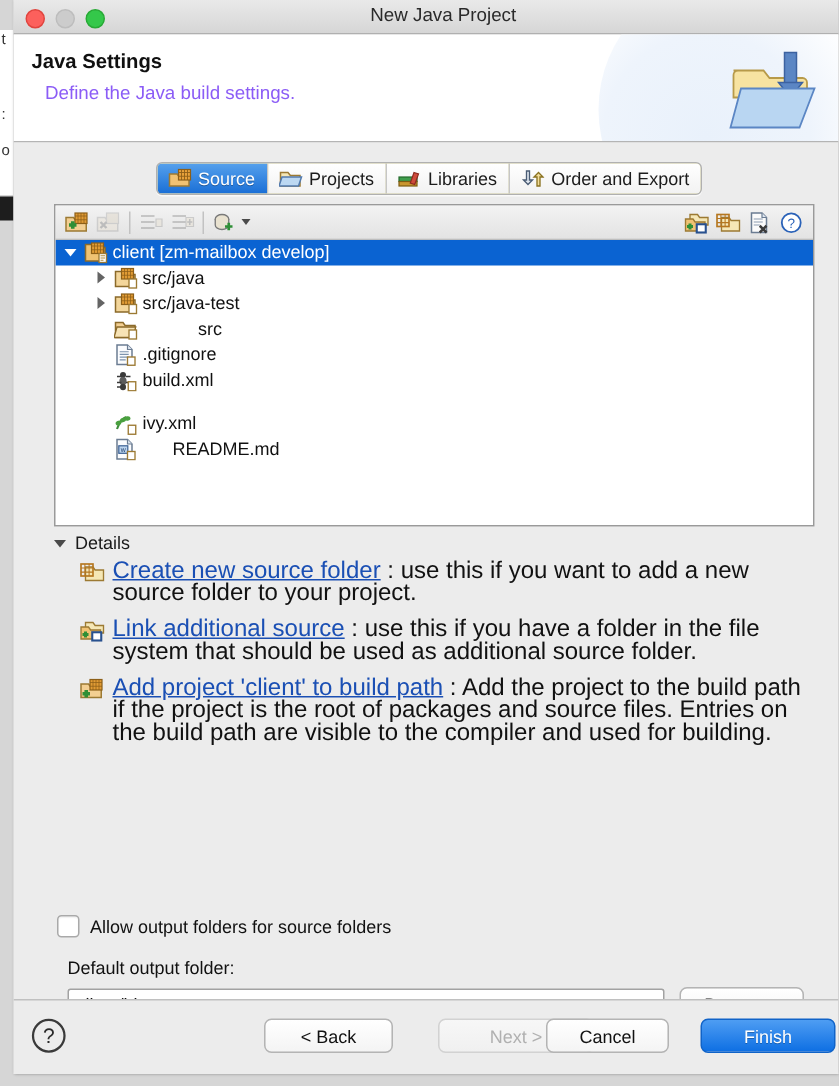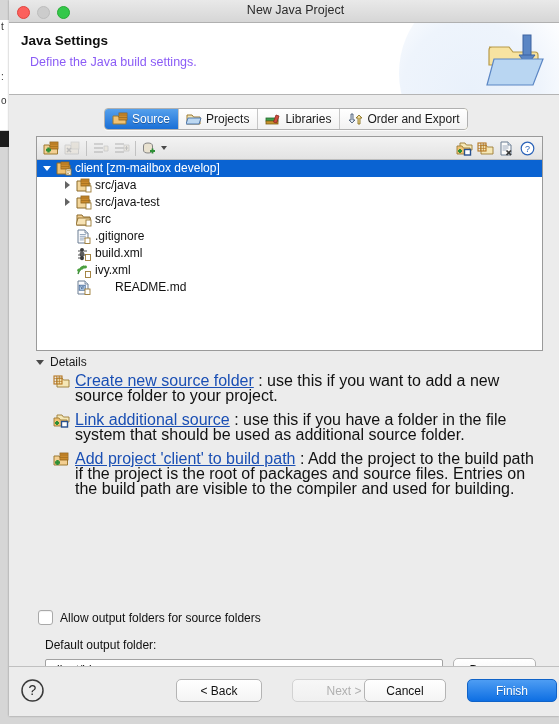--- a/index.html
+++ b/index.html
@@ -528,21 +528,21 @@
           <span class="twist closed"></span>
           <svg class="ticon" viewBox="0 0 16 15">
             <path d="M1 3 h5 l1.4 2 h6.6 v8 h-13 z" fill="#f3d69b" stroke="#8b6a2a" stroke-width="1"></path>
             <rect x="5" y="1" width="8" height="7" fill="#e09b34" stroke="#8d5f18" stroke-width=".8"></rect>
             <path d="M7 1 v7 M9 1 v7 M11 1 v7 M5 3 h8 M5 5.5 h8" stroke="#8d5f18" stroke-width=".5"></path>
             <rect x="10" y="8" width="5" height="6" fill="#fff" stroke="#9c7a33" stroke-width=".9"></rect>
           </svg>
           <span class="tlabel">src/java-test</span>
         </div>
 
-        <div class="trow" style="padding-left:39px;">
+        <div class="trow" style="padding-left:39px;gap:37px;">
           <svg class="ticon" viewBox="0 0 16 15">
             <path d="M1 3 h5 l1.4 2 h6.6 v8 h-13 z" fill="#f3cf92" stroke="#8b6a2a" stroke-width="1"></path>
             <path d="M2 6 h12.5 l-2 7 h-12.5 z" fill="#f7e3b5" stroke="#8b6a2a" stroke-width=".9"></path>
             <rect x="10" y="8" width="5" height="6" fill="#fff" stroke="#9c7a33" stroke-width=".9"></rect>
           </svg>
           <span class="tlabel">src</span>
         </div>
 
         <div class="trow" style="padding-left:39px;">
           <svg class="ticon" viewBox="0 0 16 15">
@@ -558,21 +558,21 @@
           <svg class="ticon" viewBox="0 0 16 15">
             <ellipse cx="6" cy="4" rx="2" ry="2" fill="#3a3a3a"></ellipse>
             <ellipse cx="6" cy="8" rx="2.4" ry="2.6" fill="#5c5c5c"></ellipse>
             <ellipse cx="6" cy="12" rx="2" ry="2.2" fill="#3a3a3a"></ellipse>
             <path d="M2 5 h3 M2 9 h3 M2 12 h3 M8 5 h3 M8 9 h2" stroke="#3a3a3a" stroke-width=".9"></path>
             <rect x="9.5" y="8.5" width="5" height="6" fill="#fff" stroke="#9c7a33" stroke-width=".9"></rect>
           </svg>
           <span class="tlabel">build.xml</span>
         </div>
 
-        <div class="trow" style="padding-left:39px;">
+        <div class="trow" style="padding-left:39px;margin-top:12px;">
           <svg class="ticon" viewBox="0 0 16 15">
             <path d="M2 11 q2 -6 6 -8" stroke="#3f8c3a" stroke-width="1.4" fill="none"></path>
             <ellipse cx="3" cy="7" rx="2" ry="1.5" fill="#4aa03f" transform="rotate(-30 3 7)"></ellipse>
             <ellipse cx="6" cy="5" rx="2" ry="1.5" fill="#4aa03f" transform="rotate(-20 6 5)"></ellipse>
             <ellipse cx="9" cy="4" rx="2" ry="1.5" fill="#4aa03f" transform="rotate(-10 9 4)"></ellipse>
             <rect x="9.5" y="8.5" width="5" height="6" fill="#fff" stroke="#9c7a33" stroke-width=".9"></rect>
           </svg>
           <span class="tlabel">ivy.xml</span>
         </div>
 

